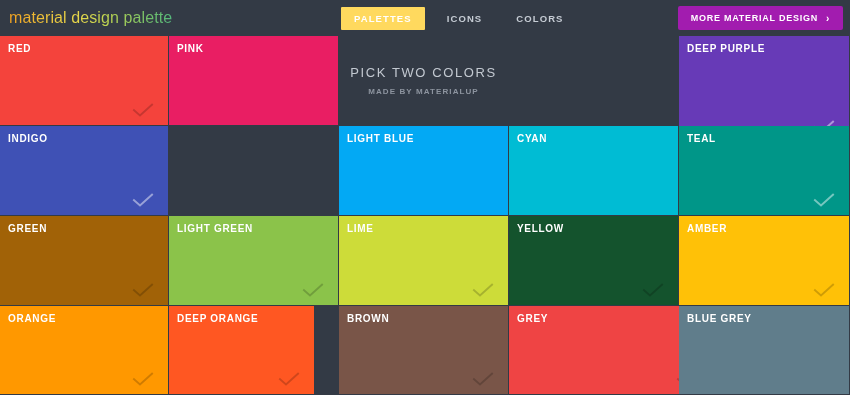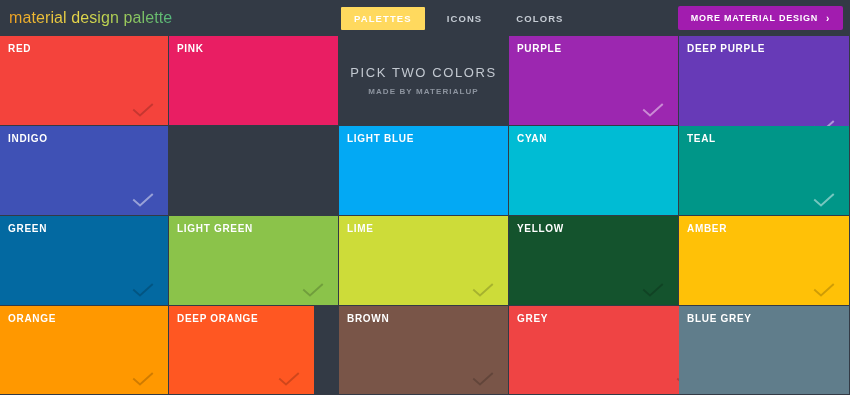--- a/index.html
+++ b/index.html
@@ -139,28 +139,20 @@
       <div class="cell-label" style="color: rgb(255, 255, 255);">RED</div>
       <div class="check">
         <svg viewBox="0 0 22 14">
           <path d="M2 7.2 L8 12.4 L20 1.6" fill="none" stroke="rgba(0,0,0,0.30)" stroke-width="2" stroke-linecap="square"></path>
         </svg>
       </div>
     </div>
     <div class="cell" style="left: 169px; top: 0px; width: 169px; height: 89px; background: rgb(233, 30, 99);">
       <div class="cell-label" style="color: rgb(255, 255, 255);">PINK</div>
     </div>
-    <div class="cell" style="left: 509px; top: 0px; width: 169px; height: 89px; background: rgb(156, 39, 176);">
-      <div class="cell-label" style="color: rgb(255, 255, 255);">PURPLE</div>
-      <div class="check">
-        <svg viewBox="0 0 22 14">
-          <path d="M2 7.2 L8 12.4 L20 1.6" fill="none" stroke="rgba(255,255,255,0.75)" stroke-width="2" stroke-linecap="square"></path>
-        </svg>
-      </div>
-    </div>
     <div class="cell" style="left: 679px; top: 0px; width: 170px; height: 106px; background: rgb(103, 58, 183);">
       <div class="cell-label" style="color: rgb(255, 255, 255);">DEEP PURPLE</div>
       <div class="check">
         <svg viewBox="0 0 22 14">
           <path d="M2 7.2 L8 12.4 L20 1.6" fill="none" stroke="rgba(255,255,255,0.75)" stroke-width="2" stroke-linecap="square"></path>
         </svg>
       </div>
     </div>
     <div class="cell" style="left: 0px; top: 90px; width: 168px; height: 89px; background: rgb(63, 81, 181);">
       <div class="cell-label" style="color: rgb(255, 255, 255);">INDIGO</div>
@@ -177,21 +169,21 @@
       <div class="cell-label" style="color: rgb(255, 255, 255);">CYAN</div>
     </div>
     <div class="cell" style="left: 679px; top: 90px; width: 170px; height: 89px; background: rgb(0, 150, 136);">
       <div class="cell-label" style="color: rgb(255, 255, 255);">TEAL</div>
       <div class="check">
         <svg viewBox="0 0 22 14">
           <path d="M2 7.2 L8 12.4 L20 1.6" fill="none" stroke="rgba(255,255,255,0.75)" stroke-width="2" stroke-linecap="square"></path>
         </svg>
       </div>
     </div>
-    <div class="cell" style="left: 0px; top: 180px; width: 168px; height: 89px; background: #0369a1;">
+    <div class="cell" style="left: 0px; top: 180px; width: 168px; height: 89px; background: #a16207;">
       <div class="cell-label" style="color: rgb(255, 255, 255);">GREEN</div>
       <div class="check">
         <svg viewBox="0 0 22 14">
           <path d="M2 7.2 L8 12.4 L20 1.6" fill="none" stroke="rgba(0,0,0,0.30)" stroke-width="2" stroke-linecap="square"></path>
         </svg>
       </div>
     </div>
     <div class="cell" style="left: 169px; top: 180px; width: 169px; height: 89px; background: rgb(139, 195, 74);">
       <div class="cell-label" style="color: rgb(255, 255, 255);">LIGHT GREEN</div>
       <div class="check">

